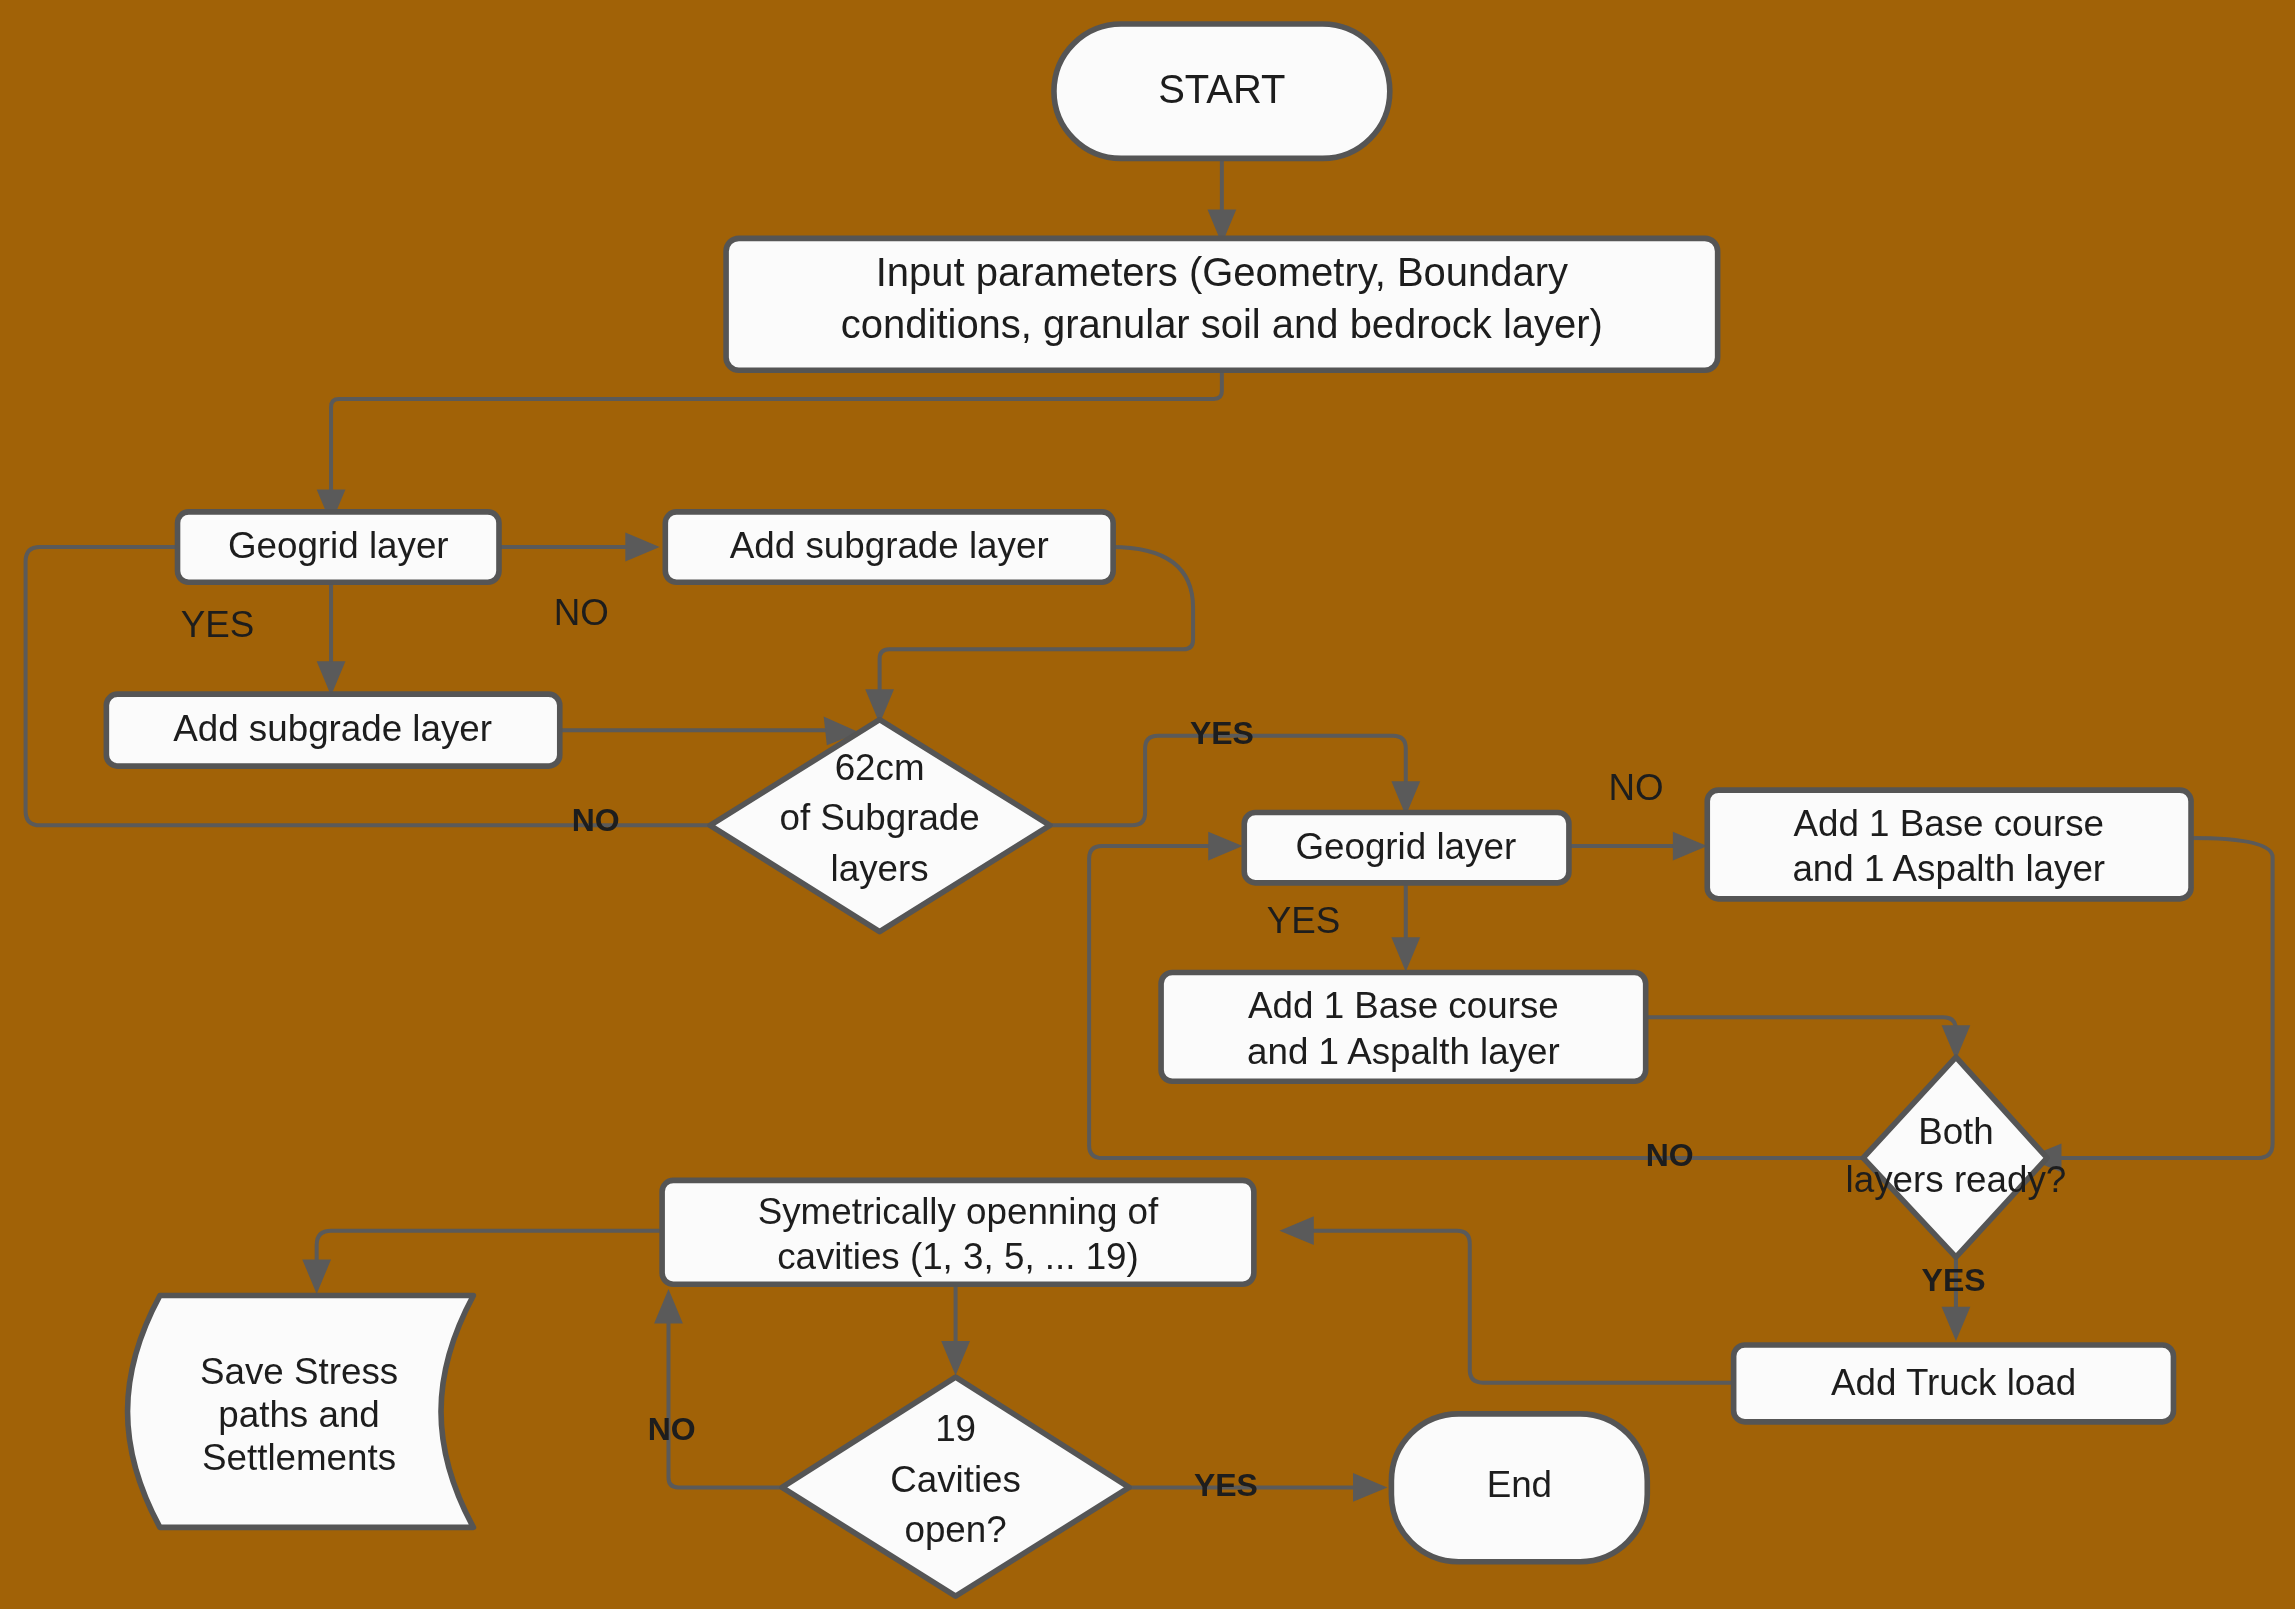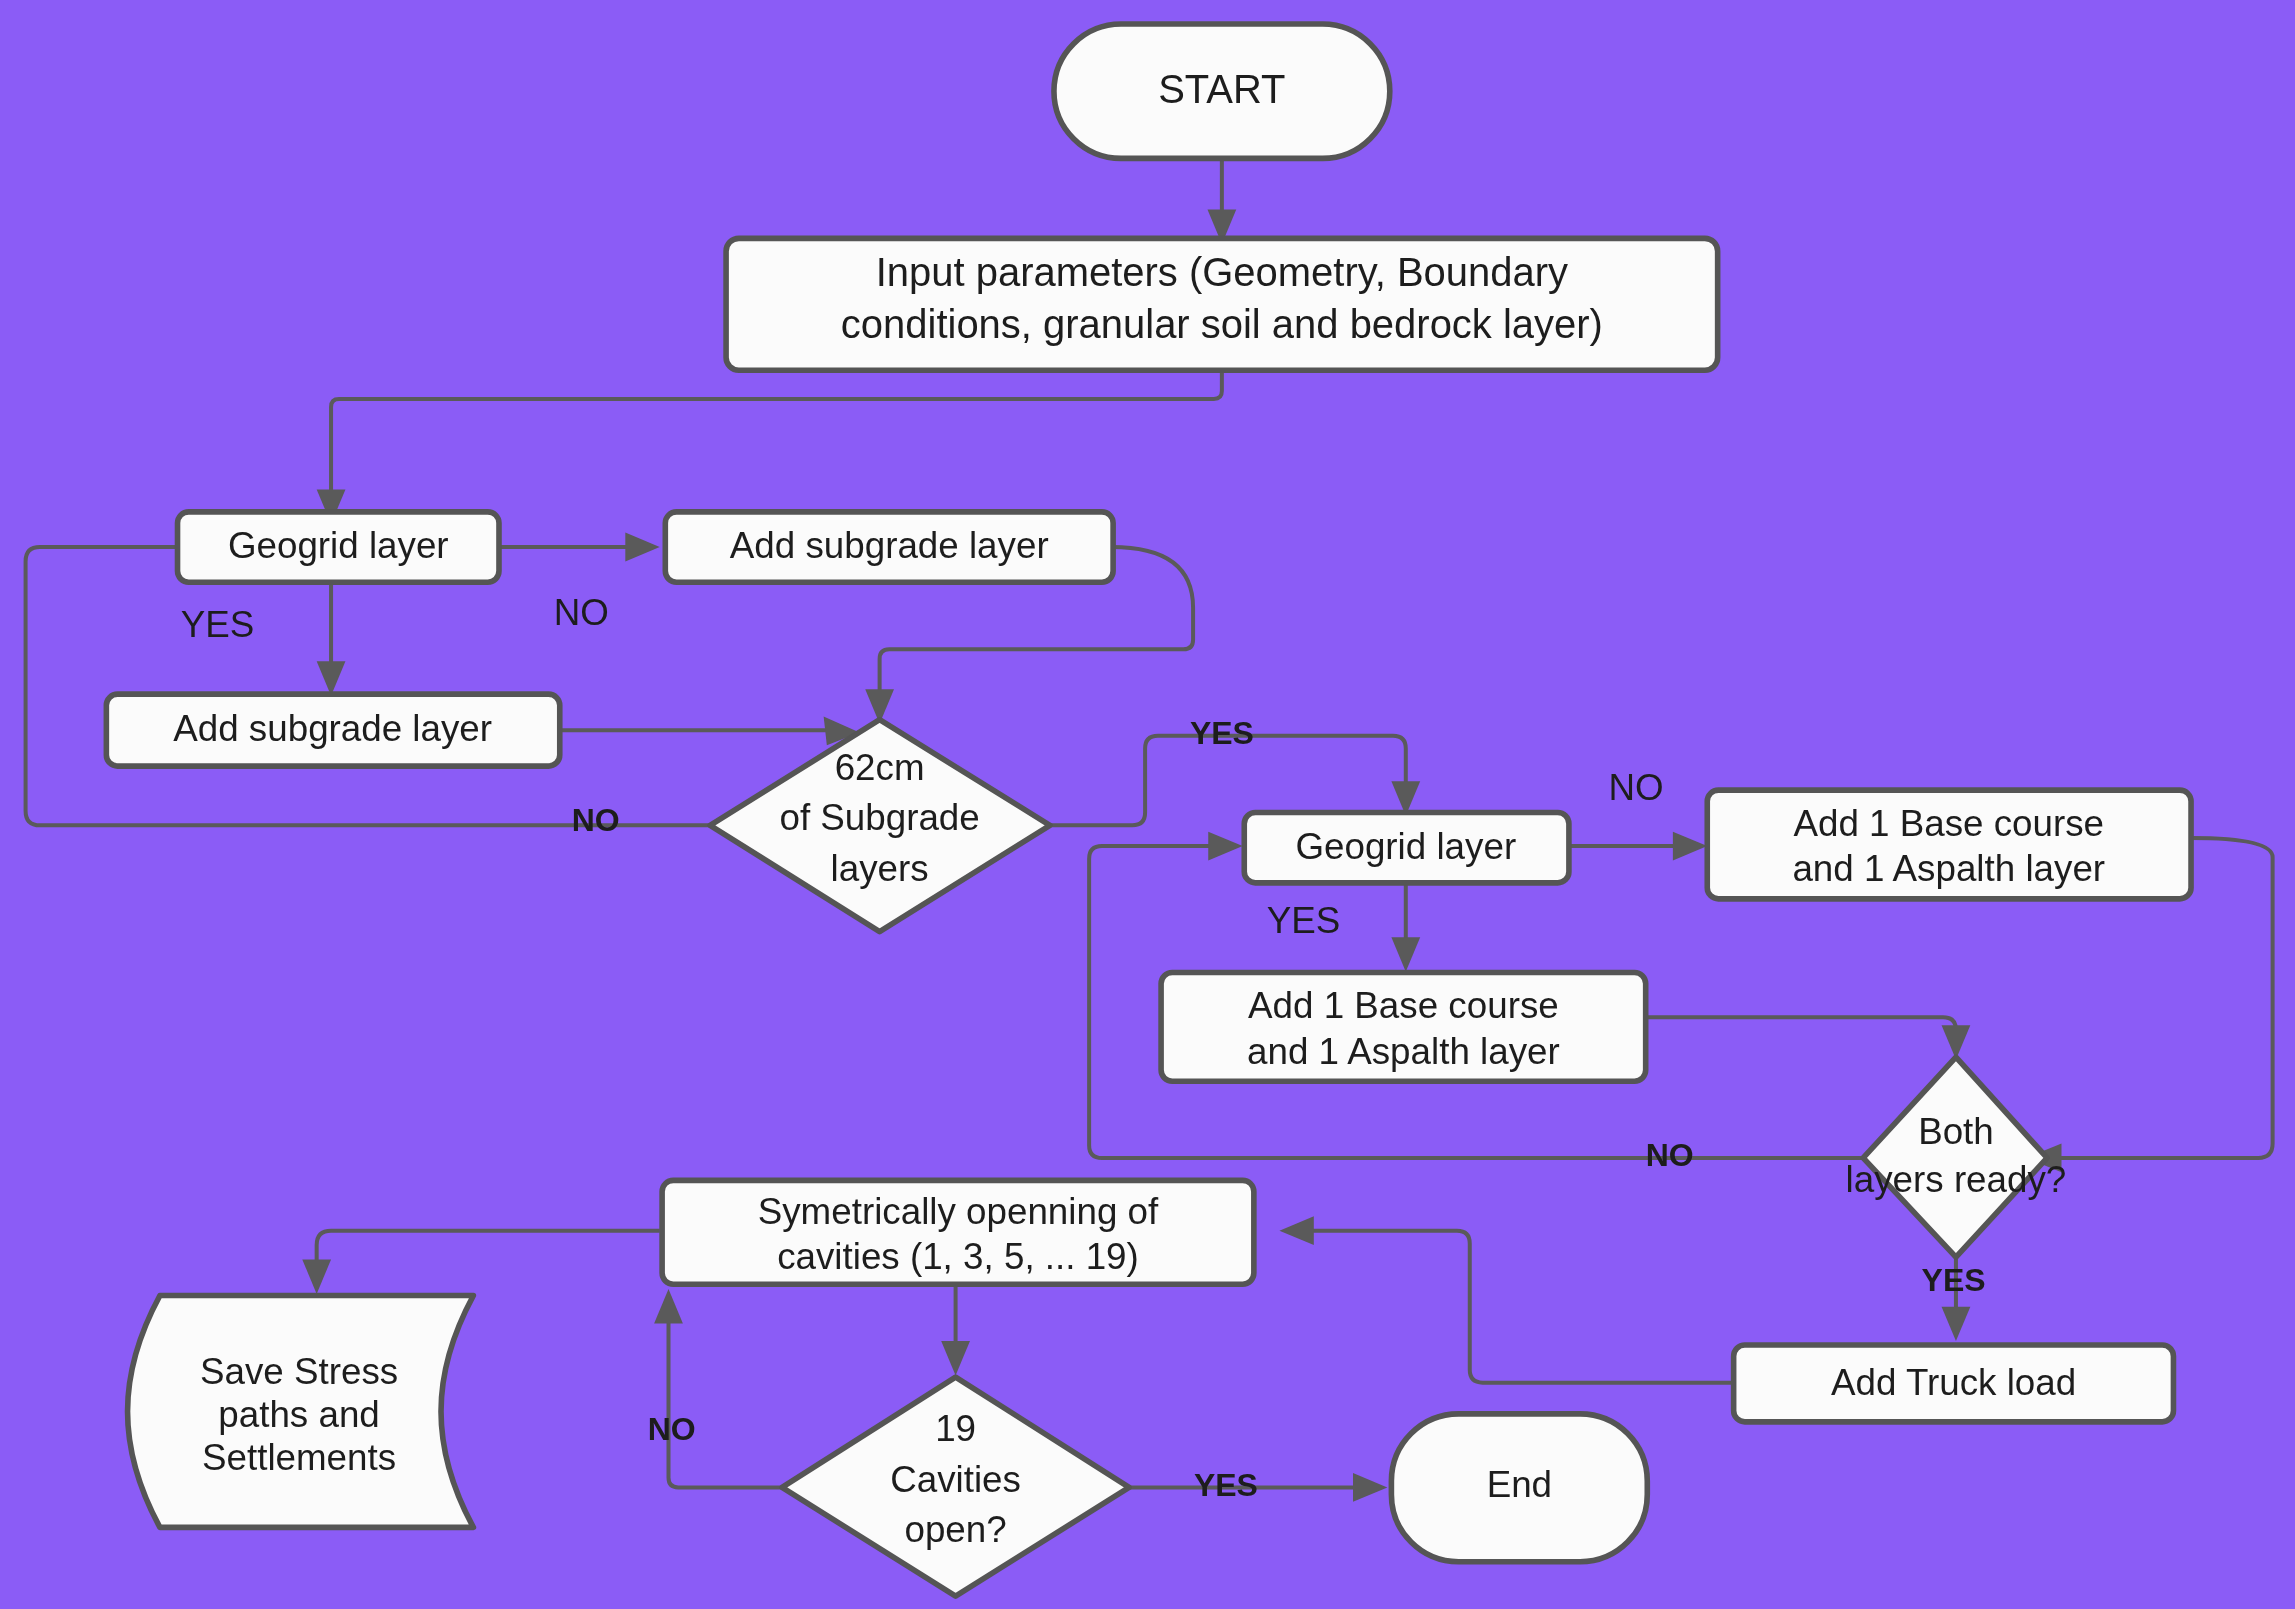--- a/index.html
+++ b/index.html
@@ -7,21 +7,21 @@
     padding: 0;
     background: #ffffff;
   }
   body {
     font-family: "Liberation Sans", sans-serif;
   }
   #flow-root {
     position: relative;
     width: 2295px;
     height: 1609px;
-    background: #8b5cf6;
+    background: #a16207;
   }
   svg#flow-svg {
     display: block;
     width: 2295px;
     height: 1609px;
   }
   .shape-outline {
     fill: #fbfbfb;
     stroke: #555555;
     stroke-width: 7;

